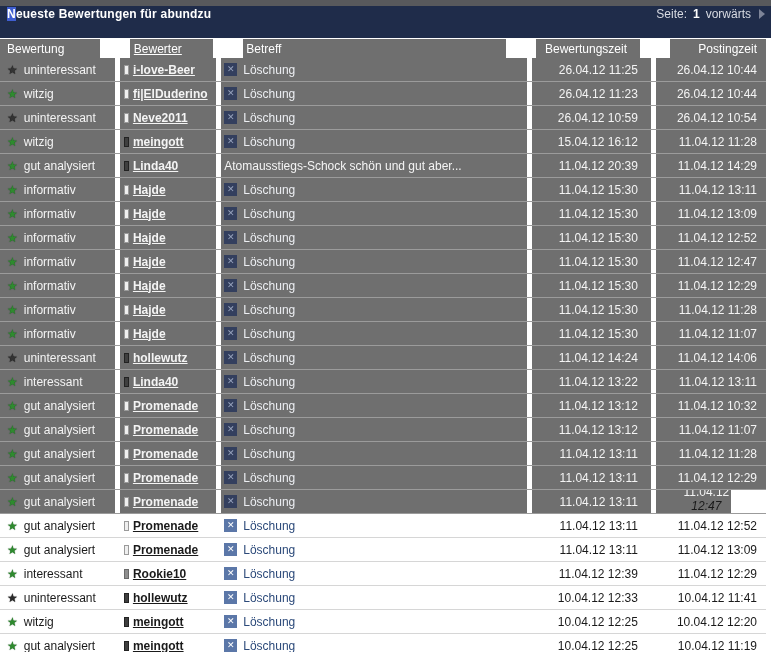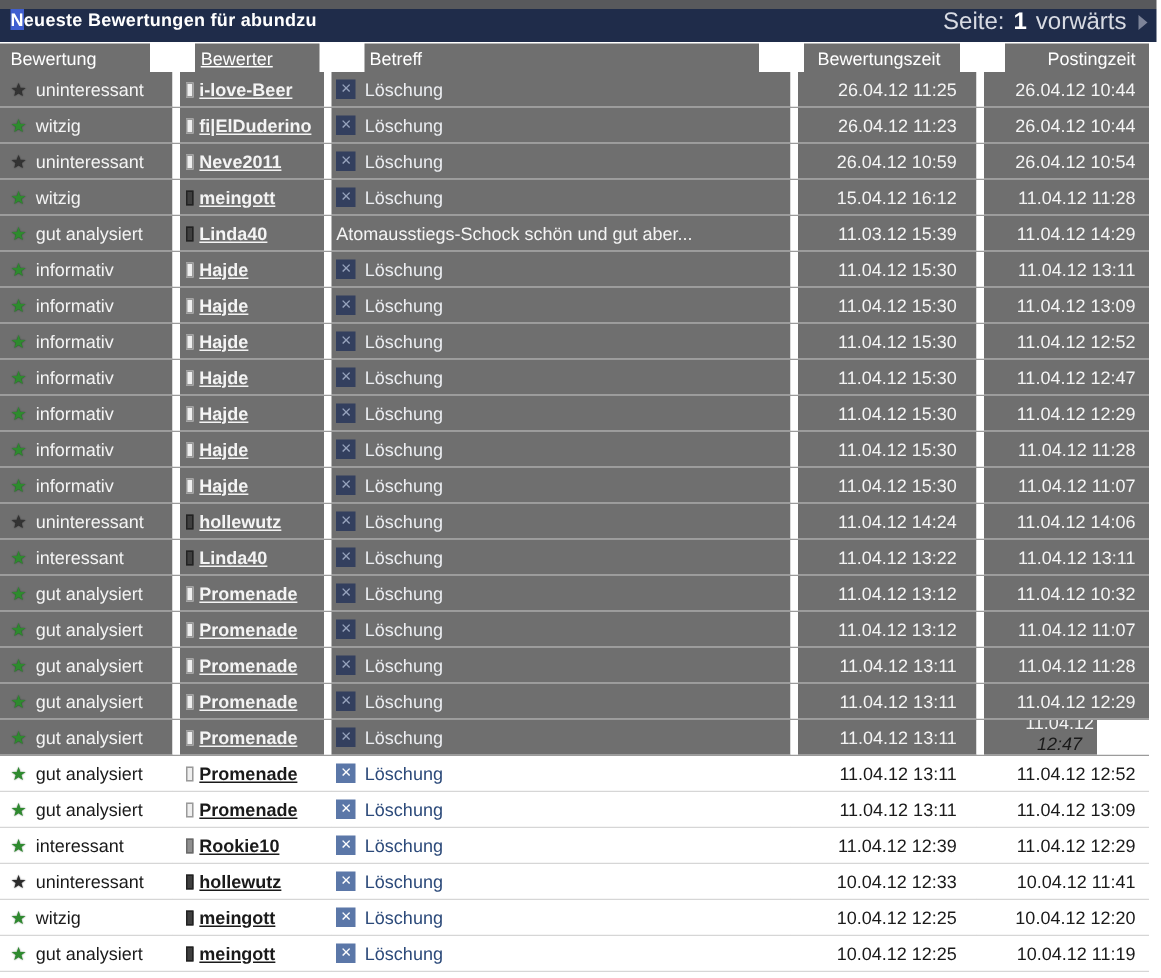--- a/index.html
+++ b/index.html
@@ -4,27 +4,27 @@
 <style>
   * { margin:0; padding:0; box-sizing:border-box; }
   html,body { background:#fff; }
   body {
     width:774px; height:652px; overflow:hidden;
     font-family:"Liberation Sans","DejaVu Sans",sans-serif;
     font-size:12px; color:#1a1a1a;
   }
   .topstrip { width:771px; height:6px; background:#58595c; }
   .titlebar {
-    width:771px; height:22px; background:#1f2c4a; color:#fff;
-    display:flex; align-items:flex-start; padding:0 6px 16px 7px;
+    width:771px; height:32px; background:#1f2c4a; color:#fff;
+    display:flex; align-items:center; padding:0 6px 16px 7px;
   }
   .titlebar .title { font-weight:bold; font-size:12px; letter-spacing:0.2px; }
   .titlebar .title .anchor { background:#3f5ed0; }
   .titlebar .spacer { flex:1; }
-  .pager { display:flex; align-items:center; gap:6px; color:#d8dbe3; font-size:16px;margin-left:37px; }
+  .pager { display:flex; align-items:center; gap:6px; color:#d8dbe3; font-size:12px;margin-left:37px; }
   .pager .pagenum { color:#fff; font-weight:bold; }
   .pager .fwd-arrow {
     width:0; height:0; border-left:6px solid #7d8498;
     border-top:5px solid transparent; border-bottom:5px solid transparent;
     margin-left:2px;
   }
   .tablewrap { width:766px; margin-top:1px; }
   .trow { display:flex; width:766px; height:24px; background:#fff; }
   .trow .gap { width:5px; height:100%; background:#fff; }
   .cell { height:100%; display:flex; align-items:center; overflow:hidden; white-space:nowrap; }
@@ -195,21 +195,21 @@
     <div class="gap"></div>
     <div class="cell c2">
       <span class="uicon dark"></span>
       <span class="uname">Linda40</span>
     </div>
     <div class="gap"></div>
     <div class="cell c3">
           <span class="subject-text">Atomausstiegs-Schock schön und gut aber...</span>
         </div>
     <div class="gap"></div>
-    <div class="cell c4">11.03.12 15:39</div>
+    <div class="cell c4">11.04.12 20:39</div>
     <div class="gap"></div>
     <div class="cell c5">11.04.12 14:29</div>
   </div>
 
   <div class="trow datarow selected">
     <div class="cell c1">
       <span class="star pos">★</span>
       <span class="rating-text">informativ</span>
     </div>
     <div class="gap"></div>

